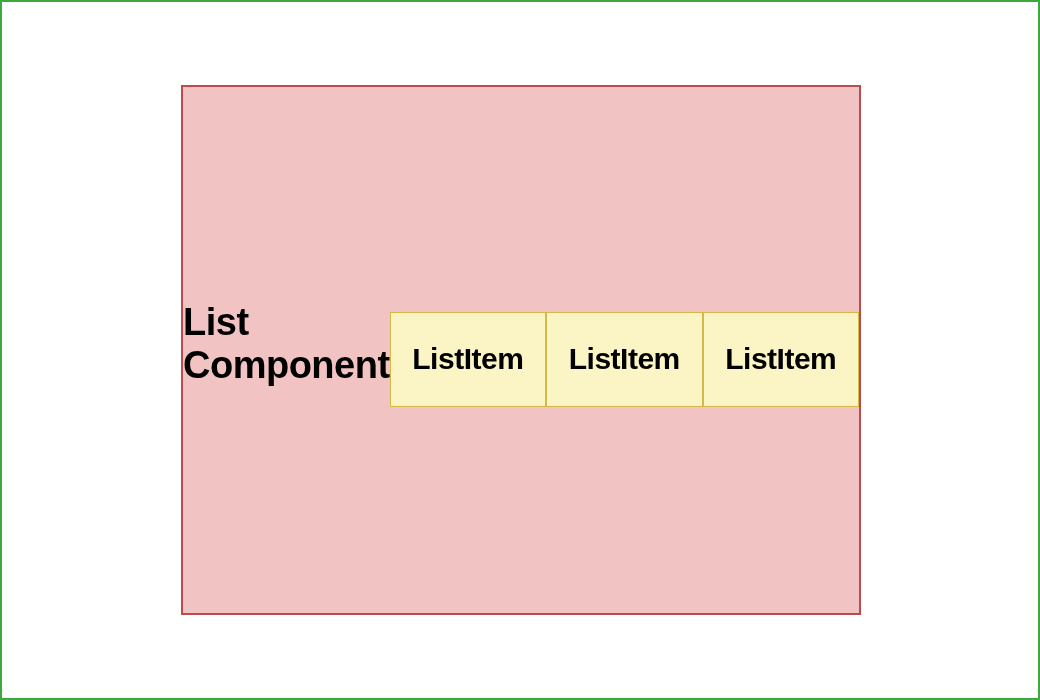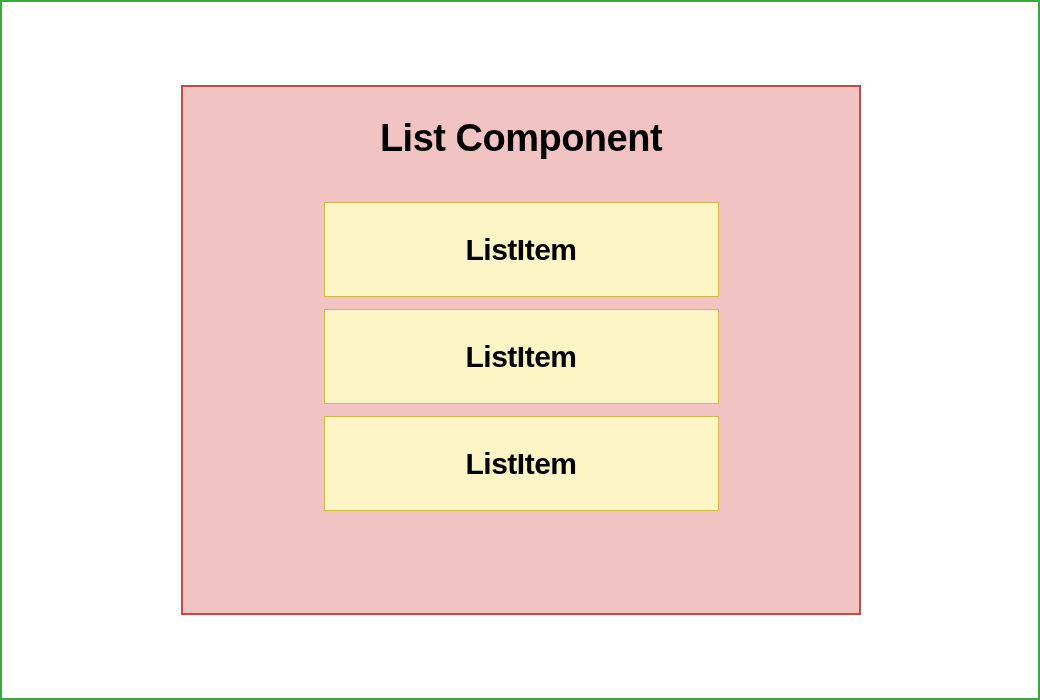--- a/index.html
+++ b/index.html
@@ -24,21 +24,21 @@
     }
     .list-component {
       position: absolute;
       top: 83px;
       left: 179px;
       width: 680px;
       height: 530px;
       background: #f2c3c3;
       border: 2px solid #bc4c4c;
       display: flex;
-      flex-direction: column;
+      flex-direction: row;
       align-items: center;
       padding-top: 30px;
     }
     .list-component-title {
       font-size: 38px;
       font-weight: bold;
       color: #000000;
       margin-bottom: 42px;
       letter-spacing: -0.5px;
     }

